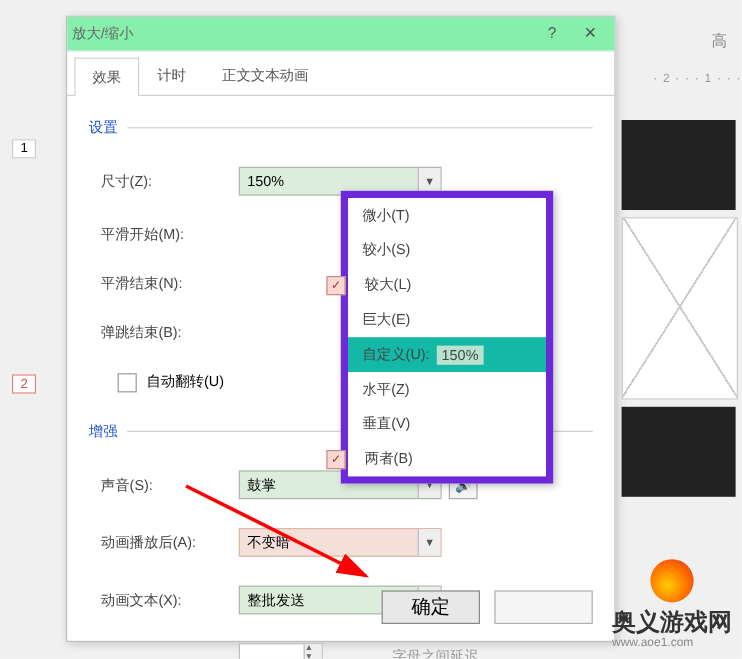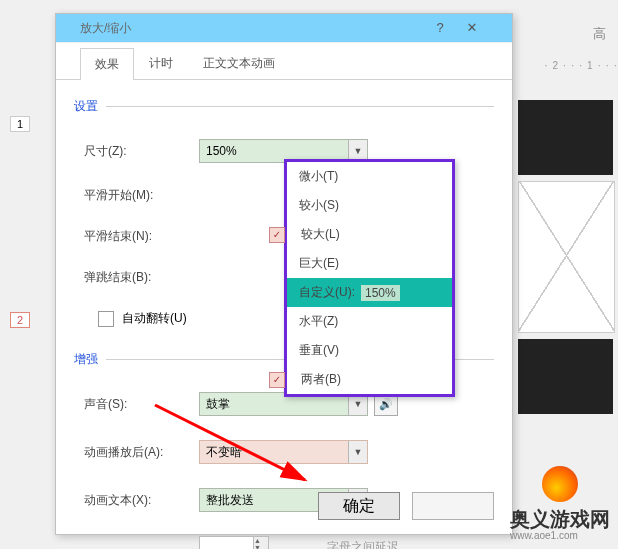--- a/index.html
+++ b/index.html
@@ -5,37 +5,37 @@
 body { margin:0; font-family:"Microsoft YaHei","SimSun",sans-serif; font-size:12px; background:#f0f0f0; width:618px; height:549px; overflow:hidden; position:relative; }
 .bg-hint { position:absolute; right:12px; top:25px; font-size:13px; color:#888; }
 .ruler { position:absolute; top:60px; right:0; font-size:10px; color:#999; letter-spacing:1px; }
 .slide-nums { position:absolute; left:10px; top:116px; }
 .slide-nums div { border:1px solid #ccc; padding:1px 6px; margin-bottom:180px; font-size:11px; background:#fff; }
 .slide-nums .sel { border-color:#e0867a; color:#c55; }
 .thumbs { position:absolute; right:0; top:100px; width:100px; }
 .thumb { width:95px; height:75px; background:#222; margin-bottom:6px; }
 .thumb:nth-child(2) { background:#fff; height:150px; border:1px solid #ccc; background-image:linear-gradient(to bottom right, transparent 49%, #ccc 49%, #ccc 50%, transparent 50%), linear-gradient(to bottom left, transparent 49%, #ccc 49%, #ccc 50%, transparent 50%); }
 .dialog { position:absolute; left:55px; top:13px; width:456px; height:520px; background:#fff; border:1px solid #c0c0c0; box-shadow:2px 2px 8px rgba(0,0,0,0.2); }
-.titlebar { height:28px; line-height:28px; padding:0 24px; font-size:12px; background:#7dd3fc; border-bottom:1px solid #eee; display:flex; align-items:center; }
+.titlebar { height:28px; line-height:28px; padding:0 4px; font-size:12px; background:#86efac; border-bottom:1px solid #eee; display:flex; align-items:center; }
 .titlebar .t-title { flex:1; color:#666; }
 .t-btn { width:32px; text-align:center; color:#555; font-size:13px; }
-.tabs { display:flex; border-bottom:1px solid #d0d0d0; padding:0 24px; margin-top:4px;font-family:Liberation Serif, serif; }
+.tabs { display:flex; border-bottom:1px solid #d0d0d0; padding:0 6px; margin-top:4px;font-family:Liberation Serif, serif; }
 .tab { padding:7px 14px; font-size:12px; color:#555; border:1px solid transparent; border-bottom:none; }
 .tab.active { border-color:#d0d0d0; background:#fff; position:relative; top:1px; }
 .body { padding:10px 18px; }
 .section { margin:8px 0 4px 0; display:flex; align-items:center; color:#1d4ed8; font-size:12px; }
 .section .line { flex:1; height:1px; background:#d0d0d0; margin-left:8px; }
 .row { display:flex; align-items:center; margin:24px 0; }
 .label { width:115px; padding-left:10px; color:#444; }
 .select { width:155px; height:22px; border:1px solid #aeb8ac; background:#dceedb; display:flex; align-items:center; padding:0 6px; position:relative; }
 .select.orange { background:#f4e0d9; border-color:#d7b9ac; }
 .select .chev { position:absolute; right:0; top:0; width:18px; height:100%; border-left:1px solid #b7b7b7; background:#eee; display:flex; align-items:center; justify-content:center; font-size:9px; color:#555; }
 .checkbox { width:14px; height:14px; border:1px solid #c88; background:#f7d9d2; margin-right:8px; display:inline-flex; align-items:center; justify-content:center; font-size:10px; color:#a33; }
 .checkbox.empty { background:#fff; border-color:#999; }
-.dropdown { position:absolute; left:228px; top:145px; width:165px; background:#fff; border:3px solid #6d28d9; box-shadow:2px 2px 6px rgba(0,0,0,0.25); z-index:5; }
+.dropdown { position:absolute; left:228px; top:145px; width:165px; background:#fff; border:6px solid #6d28d9; box-shadow:2px 2px 6px rgba(0,0,0,0.25); z-index:5; }
 .dd-item { padding:6px 12px; font-size:12px; color:#444; display:flex; align-items:center; }
 .dd-item .chk { width:14px; height:14px; border:1px solid #c88; background:#f7d9d2; margin-left:-30px; margin-right:16px; display:inline-flex; align-items:center; justify-content:center; font-size:10px; color:#a33; }
 .dd-item.custom { display:flex; gap:6px; align-items:center; background:#14b8a6; }
 .dd-item.custom .val { background:#b9e2cf; padding:1px 4px; }
 .btns { position:absolute; bottom:14px; right:18px; display:flex; gap:12px; }
 .btn { width:80px; height:26px; border:1px solid #b0b0b0; background:#f5f5f5; font-size:16px; display:flex; align-items:center; justify-content:center; }
 .btn:first-child { background:#e8e8e8; border-color:#888; }
 .small-input { width:60px; height:20px; border:1px solid #bbb; background:#fff; display:flex; align-items:center; padding:0 4px; position:relative; }
 .small-input .spin { position:absolute; right:0; top:0; width:14px; height:100%; border-left:1px solid #bbb; background:#eee; font-size:7px; color:#666; display:flex; flex-direction:column; }
 .hint { color:#999; margin-left:10px; }

